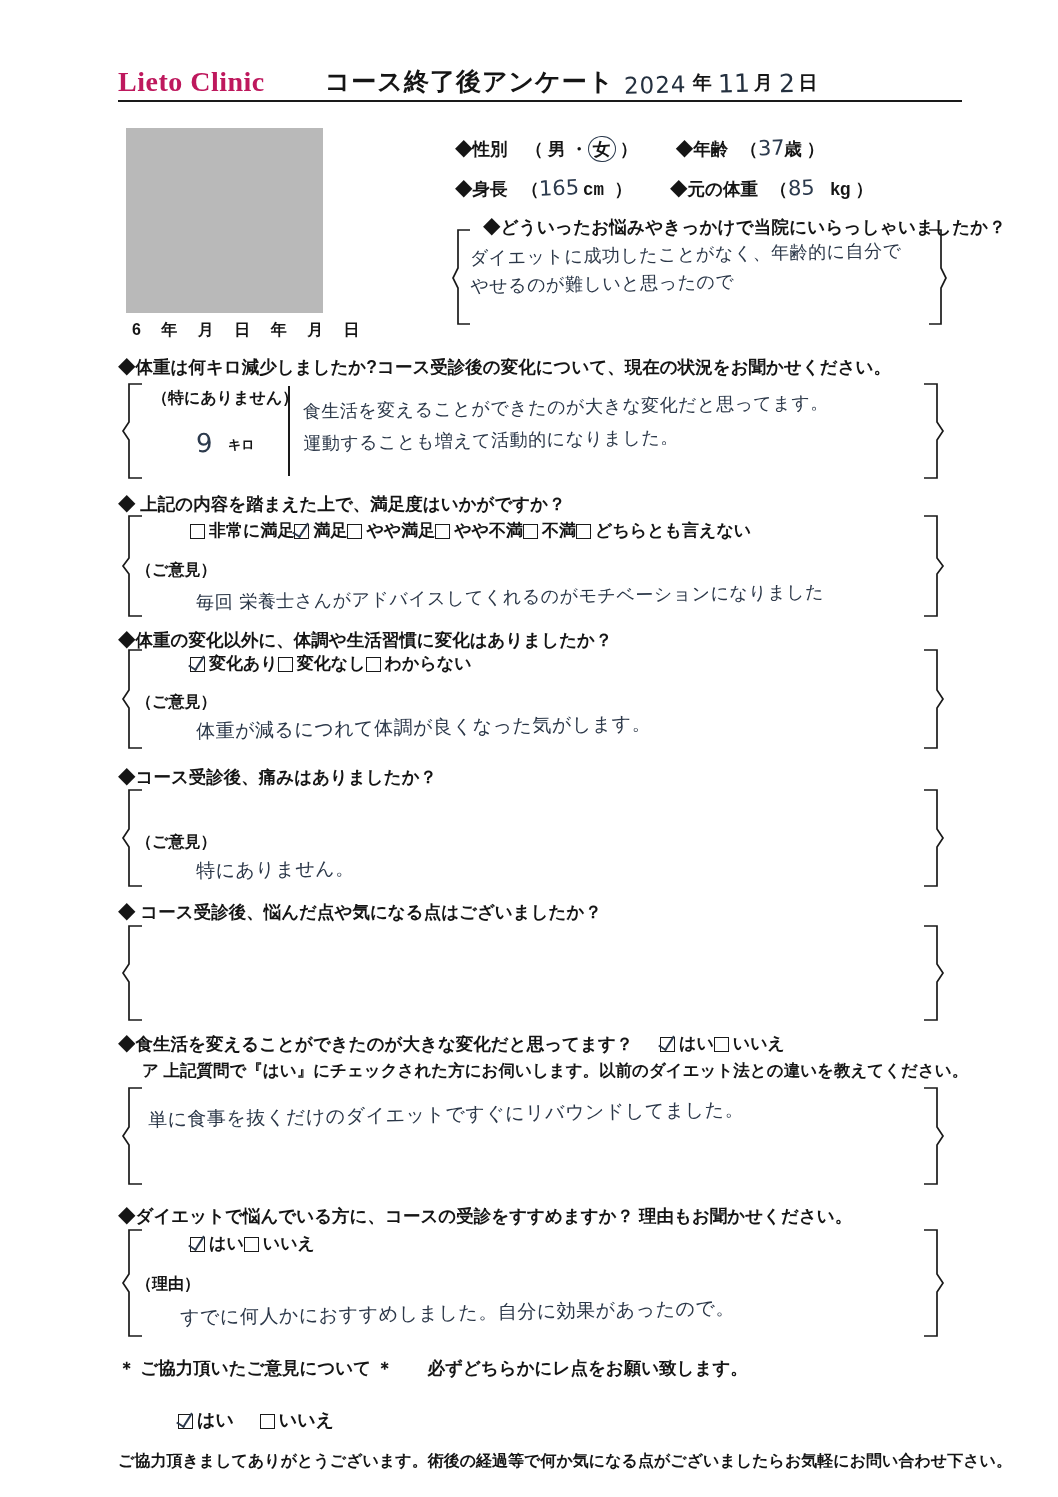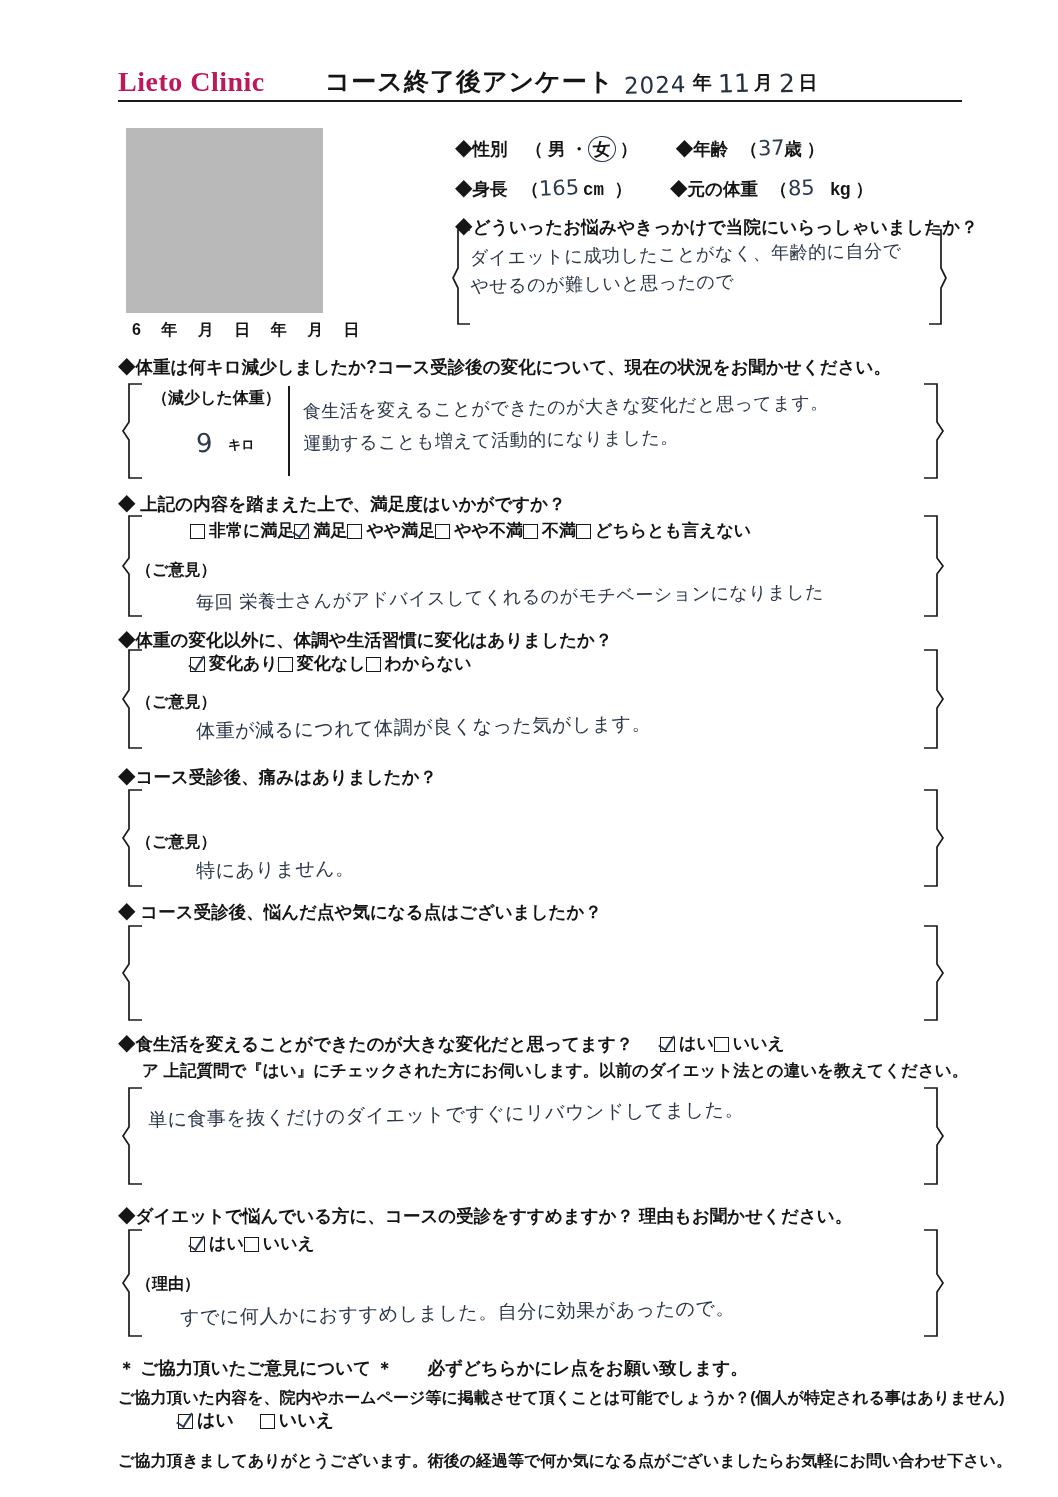--- a/index.html
+++ b/index.html
@@ -246,36 +246,36 @@
       <span class="lbl">◆身長</span>
       <span class="lbl" style="margin-left:14px;">（</span>
       <span class="val-h">165</span>
       <span class="lbl" style="margin-left:4px;font-family:Liberation Mono, monospace;">cm ）</span>
       <span class="gap"></span>
       <span class="lbl">◆元の体重</span>
       <span class="lbl" style="margin-left:12px;">（</span>
       <span class="val-h">85</span>
       <span class="lbl" style="margin-left:16px;">kg ）</span>
     </div>
-    <div class="q" style="margin-top:4px;">◆どういったお悩みやきっかけで当院にいらっしゃいましたか？</div>
+    <div class="q" style="margin-top:4px;margin-left:28px;">◆どういったお悩みやきっかけで当院にいらっしゃいましたか？</div>
   </div>
 
   <svg class="brk" style="left:452px; top:228px;" width="495" height="100" viewBox="0 0 495 100">
     <path d="M18,2 L6,2 L6,40 L1,50 L6,60 L6,96 L18,96" fill="none" stroke="#1a1a1a" stroke-width="1.7"></path>
     <path d="M477,2 L489,2 L489,40 L494,50 L489,60 L489,96 L477,96" fill="none" stroke="#1a1a1a" stroke-width="1.7"></path>
   </svg>
   <div class="hw" style="left:470px; top:240px; width:470px; font-size:18px;">ダイエットに成功したことがなく、年齢的に自分で
 やせるのが難しいと思ったので</div>
 
   <div class="qtext" style="left:118px; top:355px;">◆体重は何キロ減少しましたか?コース受診後の変化について、現在の状況をお聞かせください。</div>
   <svg class="brk" style="left:122px; top:382px;" width="822" height="98" viewBox="0 0 822 98">
     <path d="M20,2 L7,2 L7,40 L1,49 L7,58 L7,96 L20,96" fill="none" stroke="#1a1a1a" stroke-width="1.7"></path>
     <path d="M802,2 L815,2 L815,40 L821,49 L815,58 L815,96 L802,96" fill="none" stroke="#1a1a1a" stroke-width="1.7"></path>
   </svg>
-  <div class="note-lbl" style="left:152px; top:388px;">（減少した体重）</div>
+  <div class="note-lbl" style="left:152px; top:388px;">（特にありません）</div>
   <div class="hand" style="position:absolute; left:196px; top:428px; font-size:26px; color:#2c3a4d;">9</div>
   <div style="position:absolute; left:228px; top:436px; font-size:13px; font-weight:bold;">キロ</div>
   <div style="position:absolute; left:288px; top:386px; width:2px; height:90px; background:#1a1a1a;"></div>
   <div class="hw" style="left:303px; top:390px; width:640px; font-size:18px; line-height:1.75;">食生活を変えることができたのが大きな変化だと思ってます。
 運動することも増えて活動的になりました。</div>
 
   <div class="qtext" style="left:118px; top:492px;">◆ 上記の内容を踏まえた上で、満足度はいかがですか？</div>
   <svg class="brk" style="left:122px; top:514px;" width="822" height="104" viewBox="0 0 822 104">
     <path d="M20,2 L7,2 L7,44 L1,52 L7,60 L7,102 L20,102" fill="none" stroke="#1a1a1a" stroke-width="1.7"></path>
     <path d="M802,2 L815,2 L815,44 L821,52 L815,60 L815,102 L802,102" fill="none" stroke="#1a1a1a" stroke-width="1.7"></path>
@@ -380,21 +380,20 @@
       </span>
   </div>
   <div class="note-lbl" style="left:136px; top:1274px;">（理由）</div>
   <div class="hw" style="left:180px; top:1296px; width:780px; font-size:19px;">すでに何人かにおすすめしました。自分に効果があったので。</div>
 
   <div class="footer" style="top:1356px;">
     <div class="f-title">
       <span>＊ ご協力頂いたご意見について ＊</span>
       <span>必ずどちらかにレ点をお願い致します。</span>
     </div>
-    <div class="f-line">ご協力頂いた内容を、院内やホームページ等に掲載させて頂くことは可能でしょうか？(個人が特定される事はありません)</div>
   </div>
   <div class="checkrow" style="left:178px; top:1408px; gap:26px;">
     <span class="cb checked" style="font-size:18px;">
         <span class="box"></span>
         <span>はい</span>
       </span>
     <span class="cb" style="font-size:18px;">
         <span class="box"></span>
         <span>いいえ</span>
       </span>

